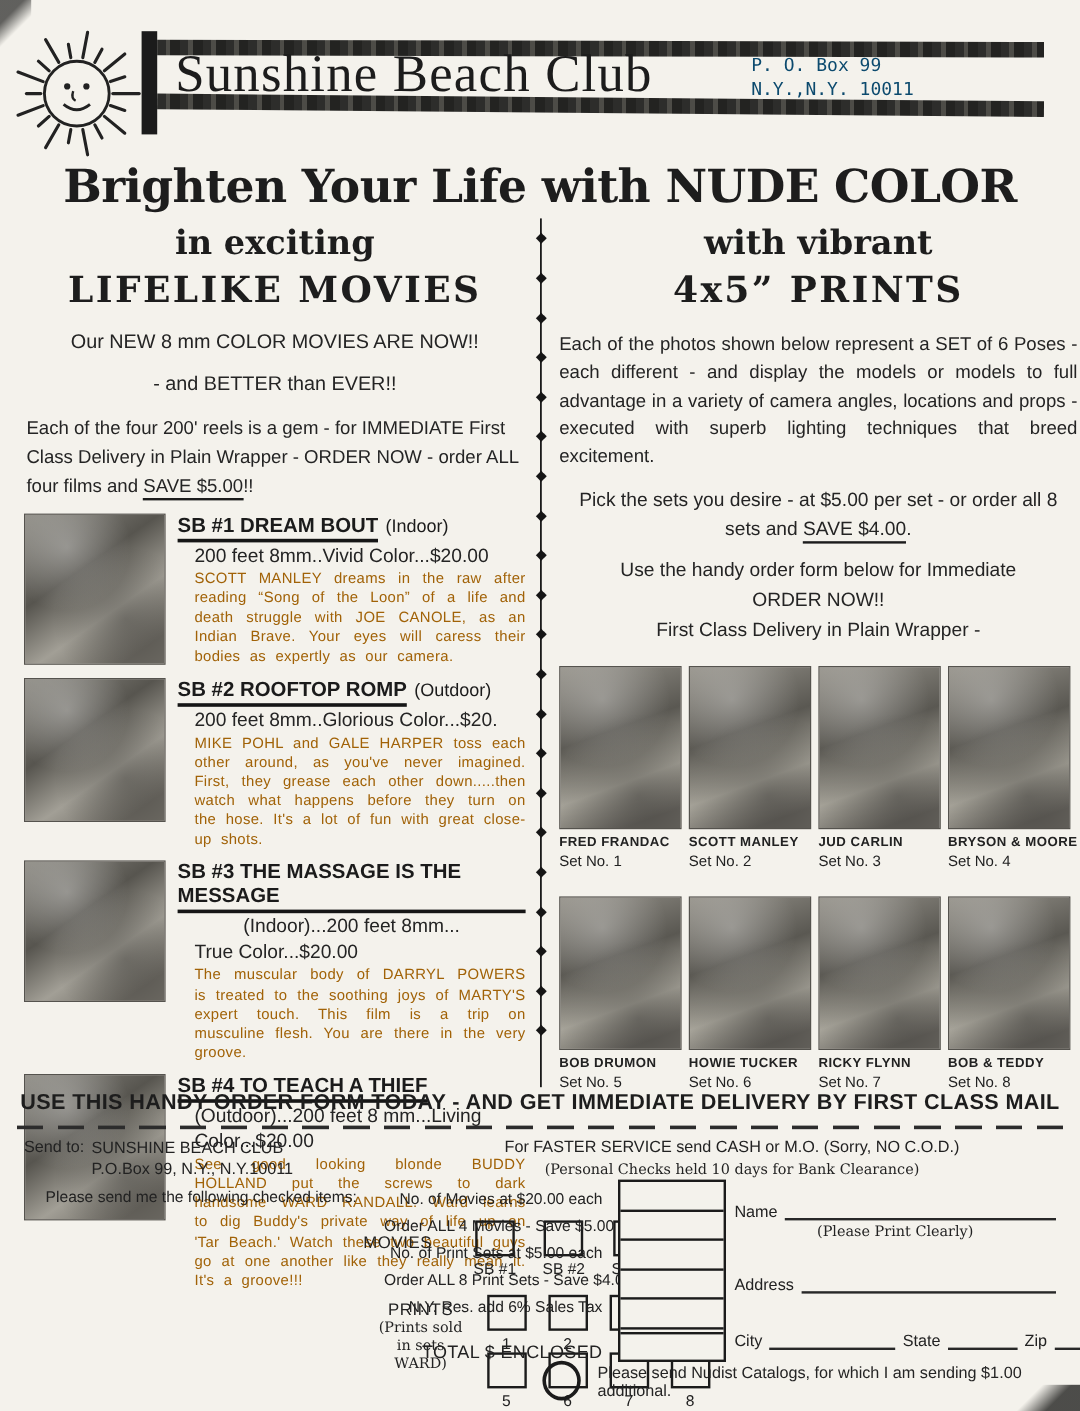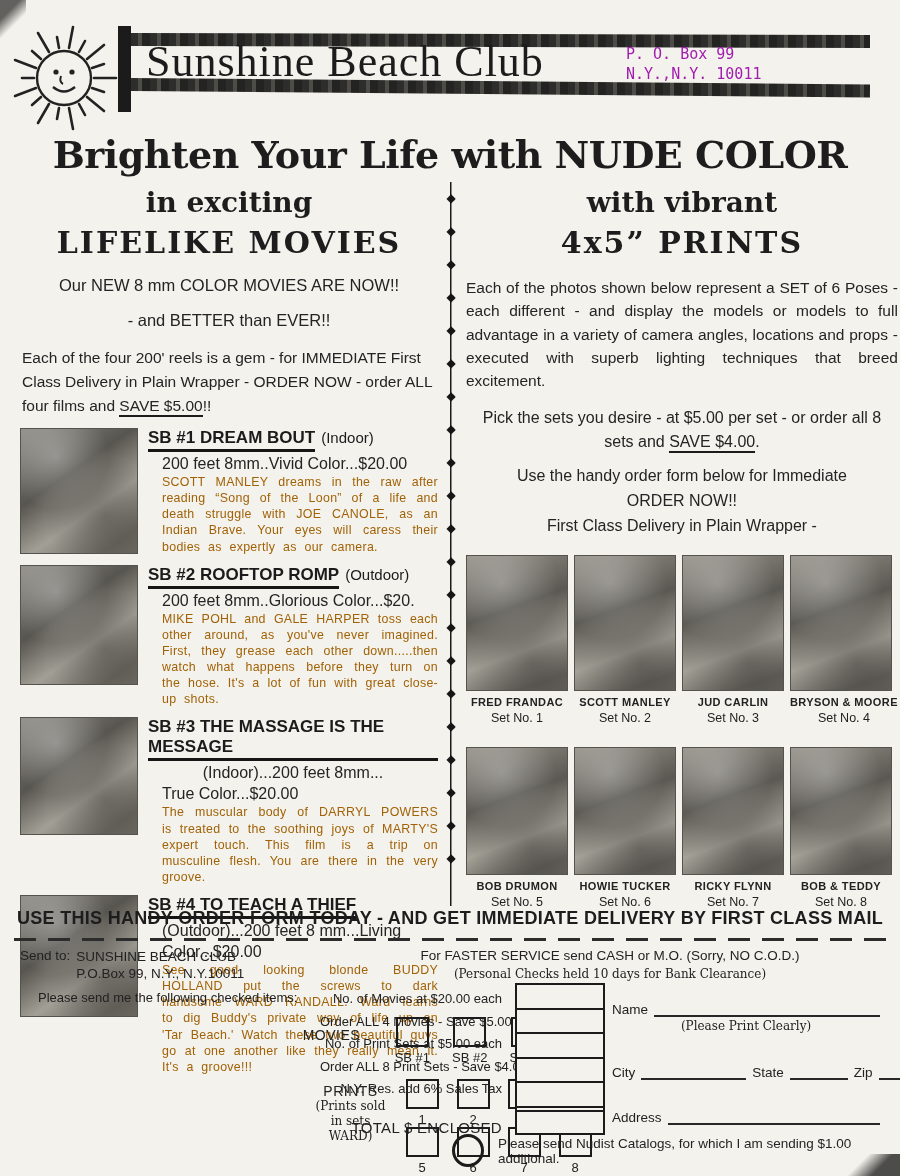--- a/index.html
+++ b/index.html
@@ -15,21 +15,21 @@
   .header { position:absolute; top:22px; left:0; width:100%; height:110px; }
   .sun-logo { position:absolute; left:6px; top:-4px; }
   .pole { position:absolute; left:118px; top:4px; width:13px; height:86px; background:#1b1b1b; }
   .bar { position:absolute; left:131px; right:30px; height:13px;
          background:repeating-linear-gradient(90deg,#2d2d2b 0 7px,#4d4c47 7px 11px,#232321 11px 19px); }
   .bar-top { top:12px; transform:rotate(0.15deg); }
   .bar-bottom { top:56px; transform:rotate(0.5deg); transform-origin:left center; }
   .club-title { position:absolute; left:146px; top:14px; font-family:"Liberation Serif", serif;
                 font-size:44px; letter-spacing:1px; color:#1c1c1c; }
   .po-box { position:absolute; left:626px; top:22px; font-family:"DejaVu Sans Mono", monospace;
-            font-size:15px; line-height:20px; color:#a21caf; }
+            font-size:15px; line-height:20px; color:#0c4a6e; }
 
   
   .headline { position:absolute; top:132px; left:0; width:100%; text-align:center;
               font-size:38px; letter-spacing:-0.5px; }
 
   
   .columns { position:absolute; top:182px; left:20px; width:862px; height:724px; display:flex; }
   .col-left  { flex:0 0 418px; }
   .col-right { flex:1; padding-left:2px; }
   .diamond-divider { flex:0 0 26px; text-align:center; font-size:12px; line-height:33px;
@@ -56,21 +56,21 @@
   .film-spec { font-size:16px; margin:3px 0 1px; padding-left:14px; color:#242424; }
   .spec-center { text-align:center; padding-left:0; }
   .film-desc { font-size:12.4px; line-height:1.3; letter-spacing:0.3px; word-spacing:4px;
                text-align:justify; padding-left:14px; color:#a16207; }
 
   .prints-intro { font-size:15.5px; line-height:1.5; margin:16px 0 0; text-align:justify; color:#242424; }
   .prints-pick  { font-size:16px; line-height:1.5; margin:14px 14px 0; text-align:center; color:#242424; }
   .prints-order { font-size:16px; line-height:1.55; margin:10px 0 0; text-align:center; color:#242424; }
 
   .photo-grid { display:flex; gap:6px; margin-top:16px; }
-  .photo-cell { flex:0 0 101px; text-align:center; }
+  .photo-cell { flex:0 0 101px; text-align:left; }
   .photo-ph { width:100px; border:1px solid #55534e;
      background:
        radial-gradient(circle at 35% 20%, rgba(255,255,255,.28), transparent 45%),
        radial-gradient(circle at 65% 80%, rgba(0,0,0,.28), transparent 55%),
        linear-gradient(160deg,#96938b 0%,#5a5852 40%,#a7a49a 68%,#6b6862 90%); }
   .ph-tall { height:134px; } .ph-mid { height:126px; }
   .model-name { font-size:11px; font-weight:bold; letter-spacing:0.4px; margin-top:5px; white-space:nowrap; }
   .set-no { font-size:12.5px; margin-top:3px; }
 
   
@@ -400,32 +400,32 @@
       <div class="stack-cell"></div>
       <div class="stack-total"></div>
     </div>
 
     <div class="write-block">
       <div class="write-row row-name">
         <span>Name</span>
         <span class="fill-line"></span>
       </div>
       <div class="print-clearly">(Please Print Clearly)</div>
+      <div class="write-row row-addr">
+        <span>Address</span>
+        <span class="fill-line"></span>
+      </div>
       <div class="write-row row-city">
         <span>City</span>
         <span class="fill-line fill-city"></span>
         <span>State</span>
         <span class="fill-line fill-state"></span>
         <span>Zip</span>
         <span class="fill-line fill-zip"></span>
       </div>
-      <div class="write-row row-addr">
-        <span>Address</span>
-        <span class="fill-line"></span>
-      </div>
     </div>
   </div>
 
   <div class="catalog-row">
     <div class="catalog-circle"></div>
     <div class="catalog-text">Please send Nudist Catalogs, for which I am sending $1.00 additional.</div>
   </div>
 
   <div class="corner-artifact-br"></div>
 </div>

